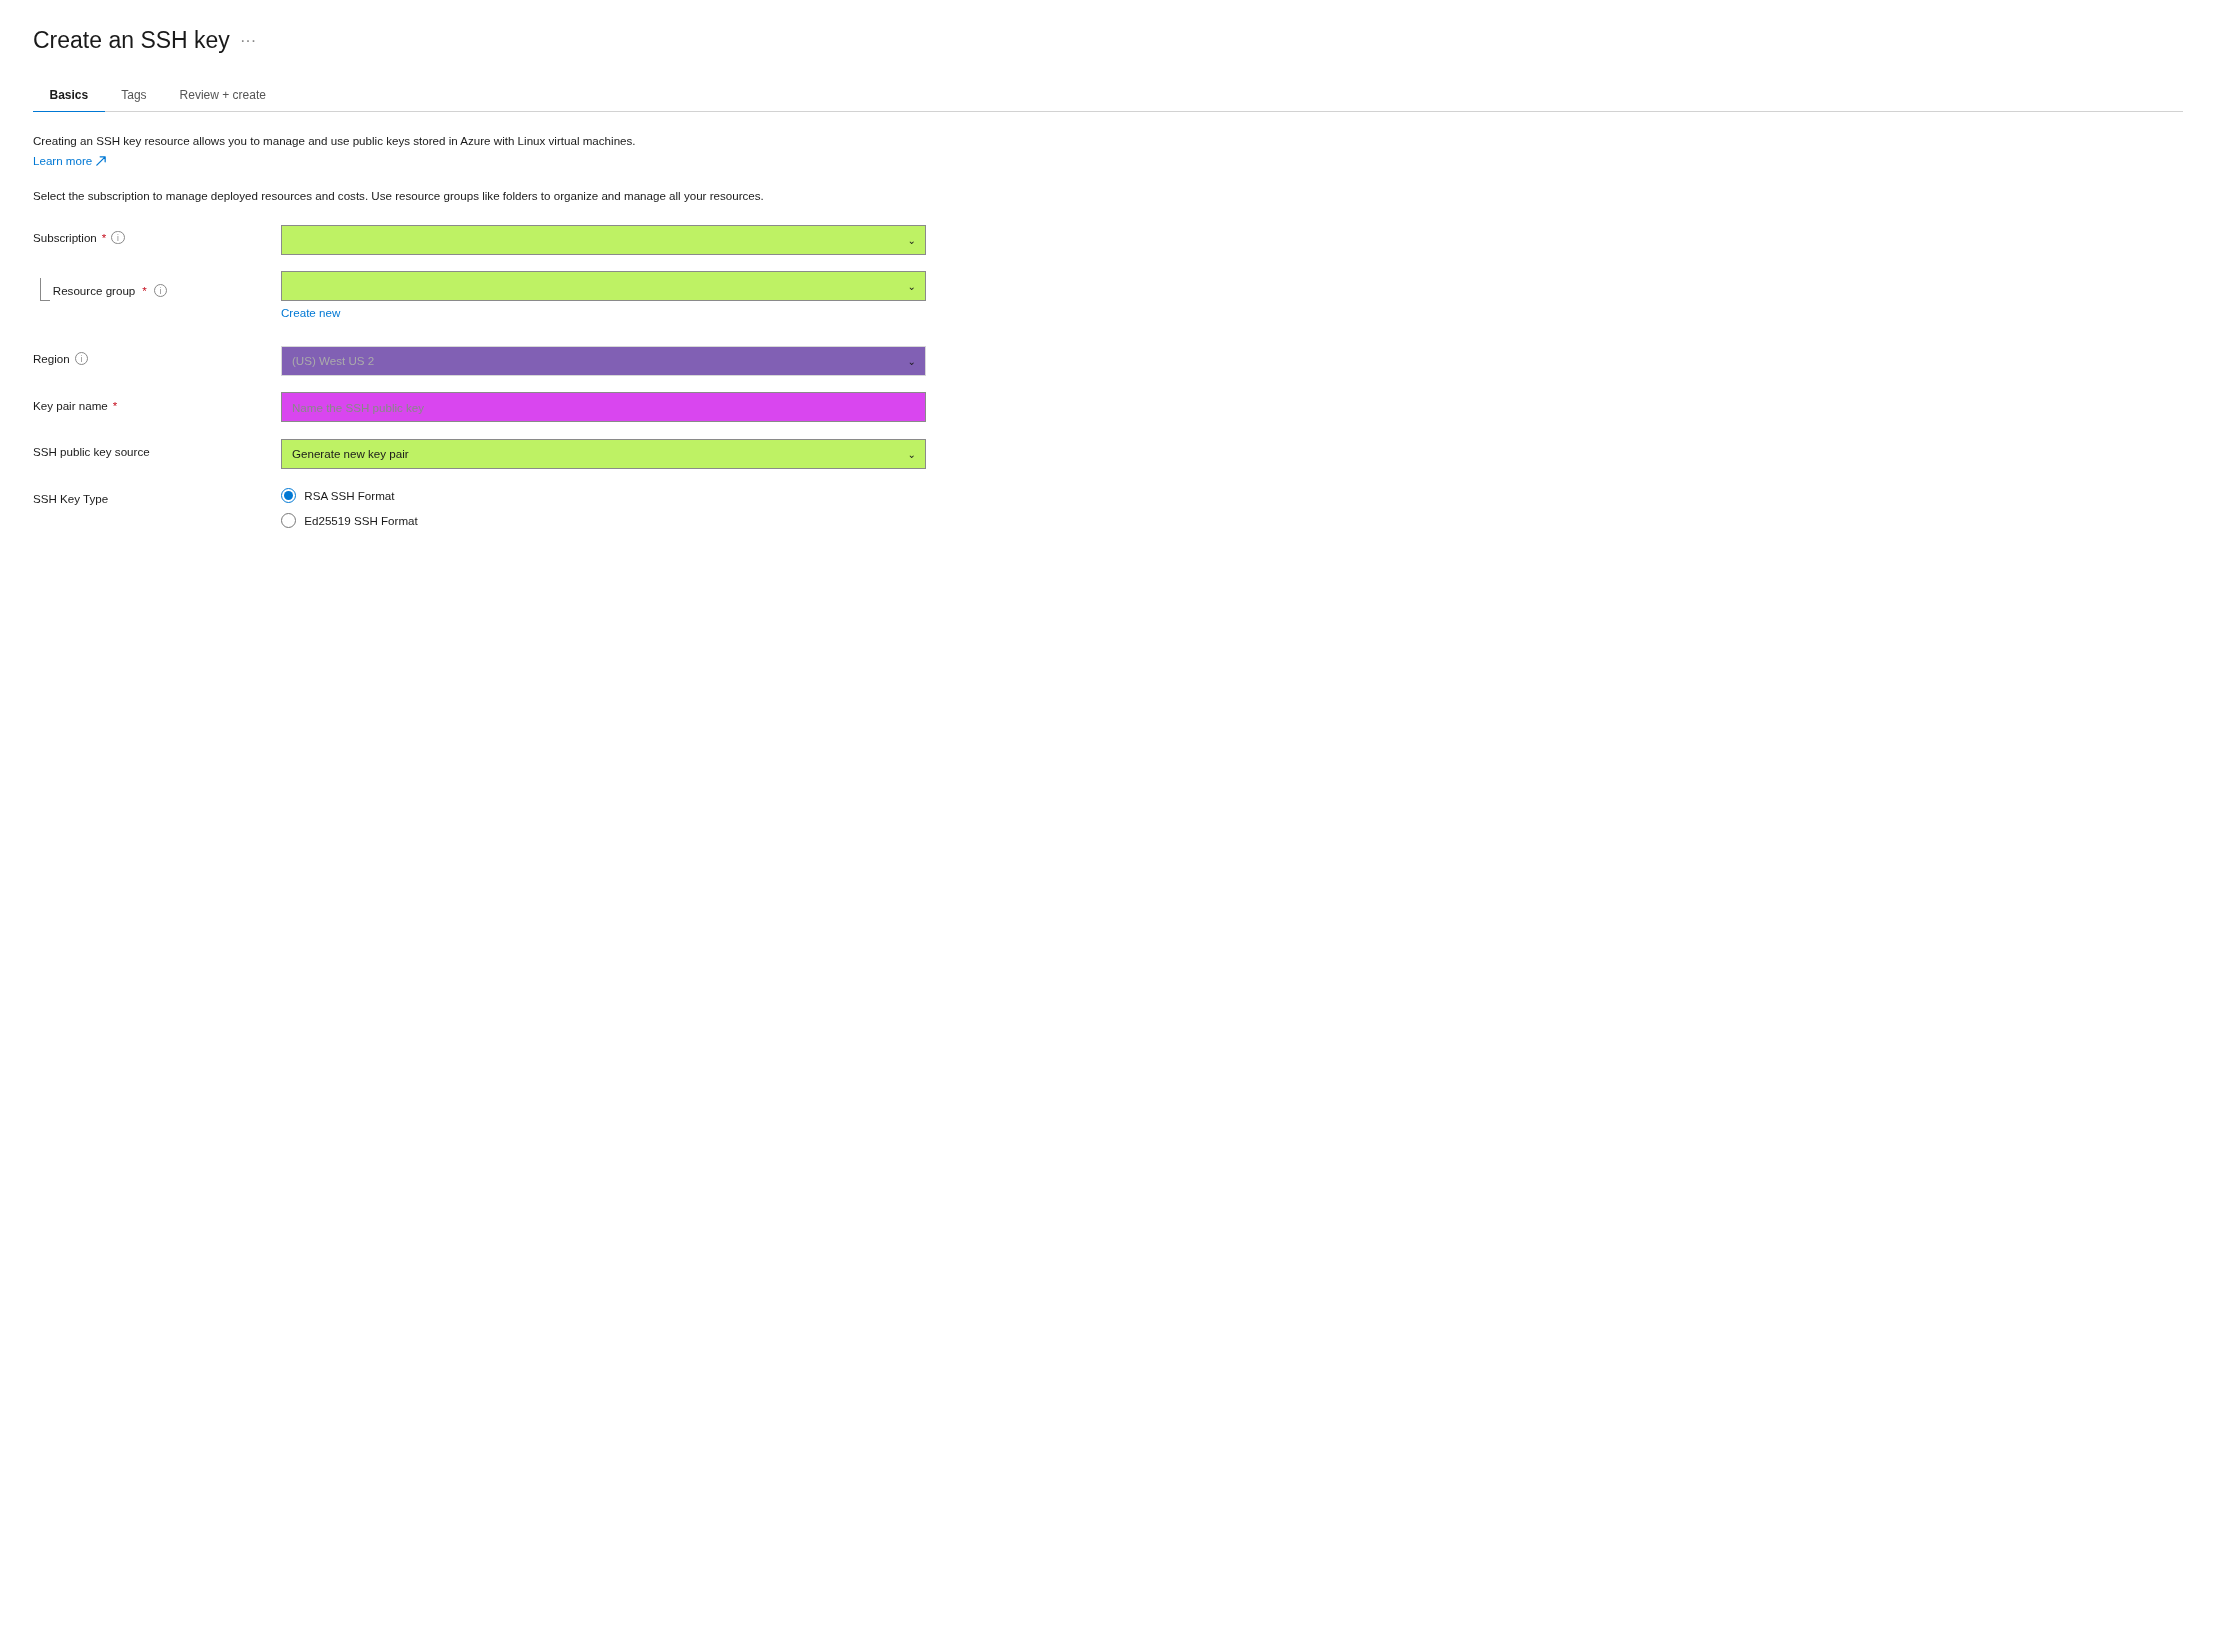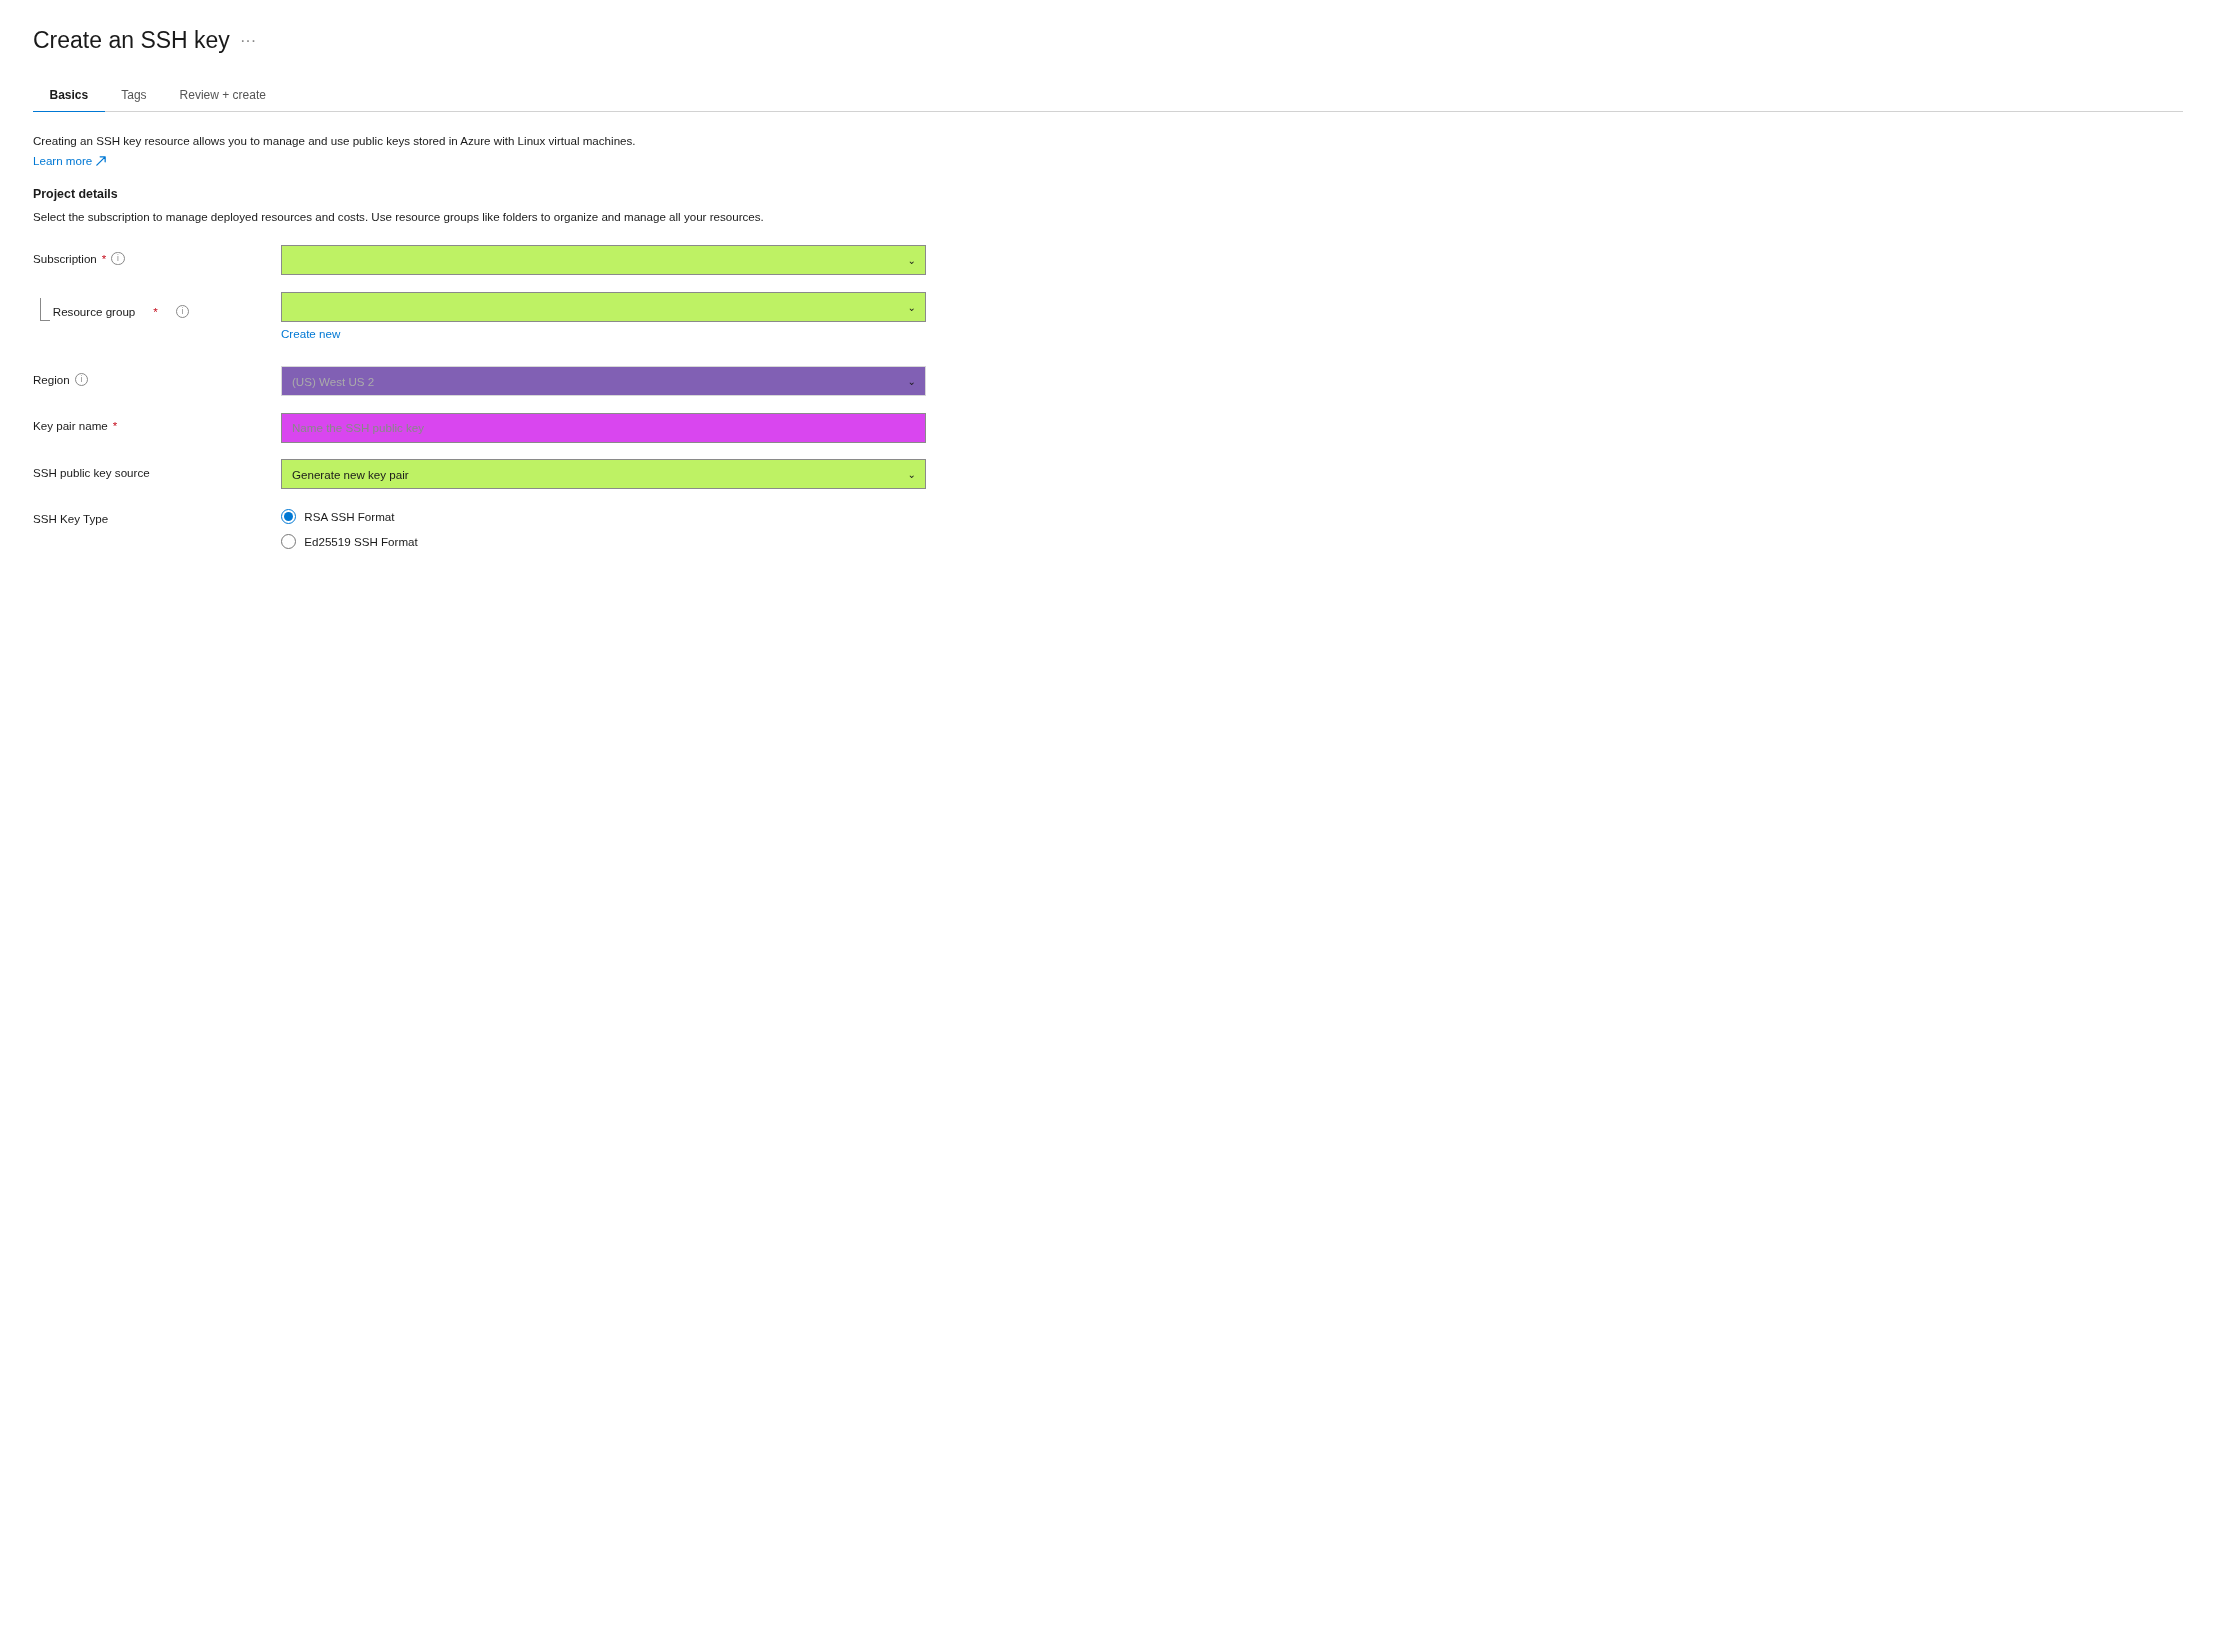--- a/index.html
+++ b/index.html
@@ -241,21 +241,20 @@
 <p class="description">Creating an SSH key resource allows you to manage and use public keys stored in Azure with Linux virtual machines.</p>
 <a class="learn-more">
   <span>Learn more</span>
   <svg class="external-icon" viewBox="0 0 12 12" fill="none" xmlns="http://www.w3.org/2000/svg">
     <path d="M1 11L11 1M11 1H5M11 1V7" stroke="#0078d4" stroke-width="1.5" stroke-linecap="round" stroke-linejoin="round"></path>
   </svg>
 </a>
 
 
 <div class="form-section">
-  <div class="section-title">Project details</div>
   <p class="section-description">Select the subscription to manage deployed resources and costs. Use resource groups like folders to organize and manage all your resources.</p>
 
   <div class="form-row">
     <div class="form-label-col">
       <span class="form-label">Subscription</span>
       <span class="required-star">*</span>
       <span class="info-icon" title="Subscription info">i</span>
     </div>
     <div class="form-control-col">
       <div class="select-wrapper">
@@ -264,21 +263,21 @@
         </select>
         <span class="chevron">⌄</span>
       </div>
     </div>
   </div>
 
   <div class="form-row">
     <div class="form-label-col">
       <div class="indent-line">
         <div class="indent-bracket"></div>
-        <div style="display:flex;align-items:center;gap:18px;padding-top:6.6px;">
+        <div style="display:flex;align-items:center;gap:7px;padding-top:6.6px;">
           <span class="form-label">Resource group</span>
           <span class="required-star">*</span>
           <span class="info-icon" title="Resource group info">i</span>
         </div>
       </div>
     </div>
     <div class="form-control-col">
       <div class="select-wrapper">
         <select class="select-control">
           <option value=""></option>

